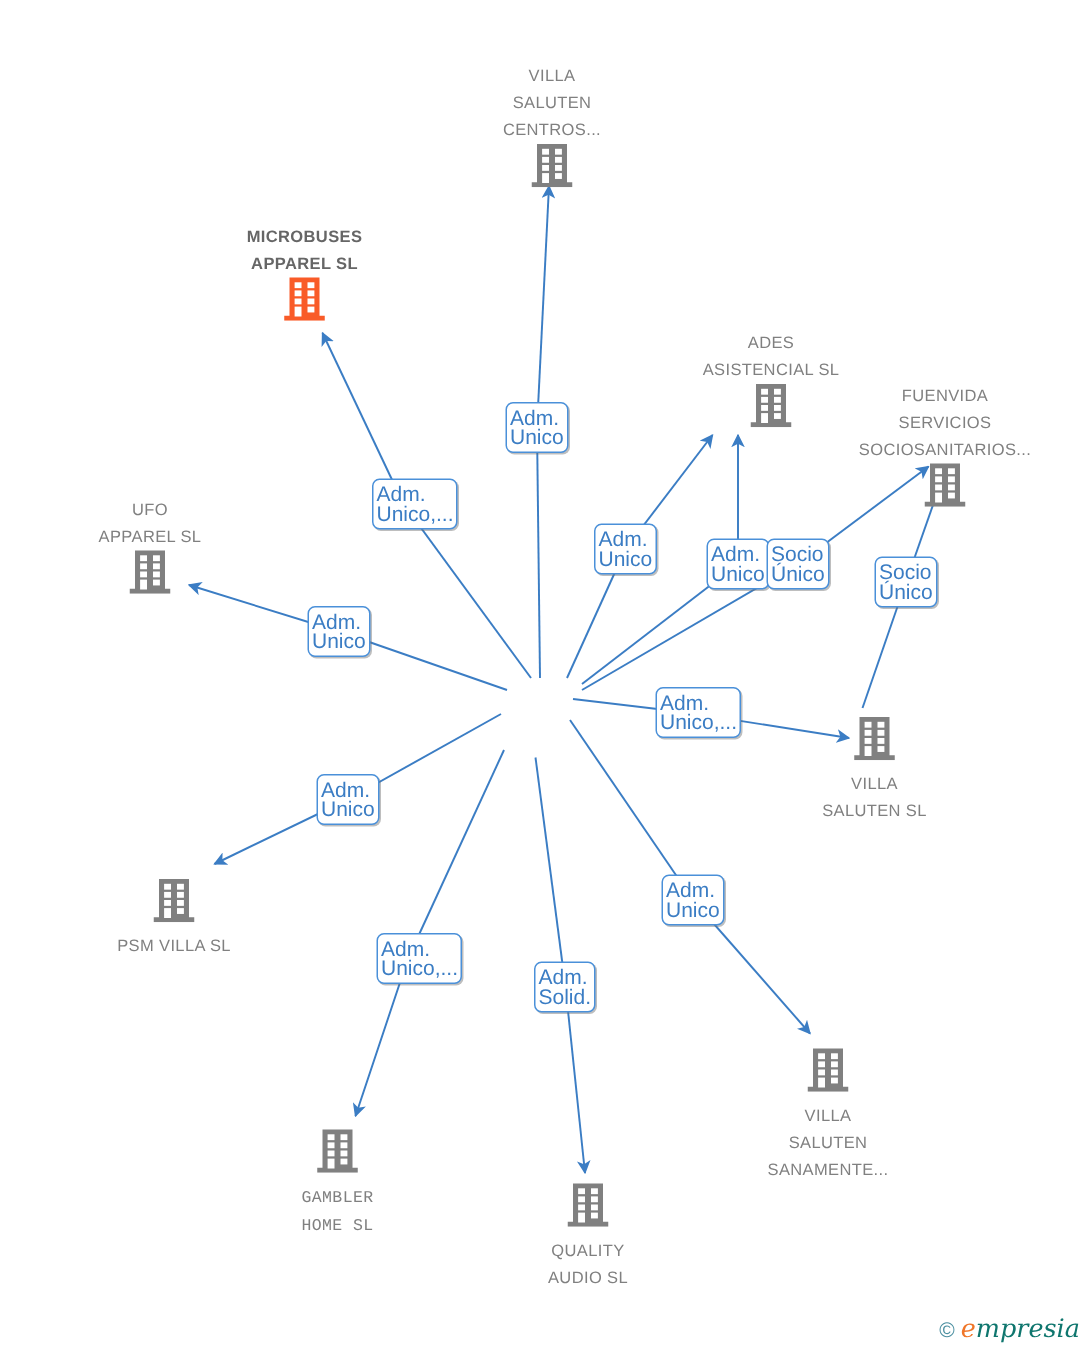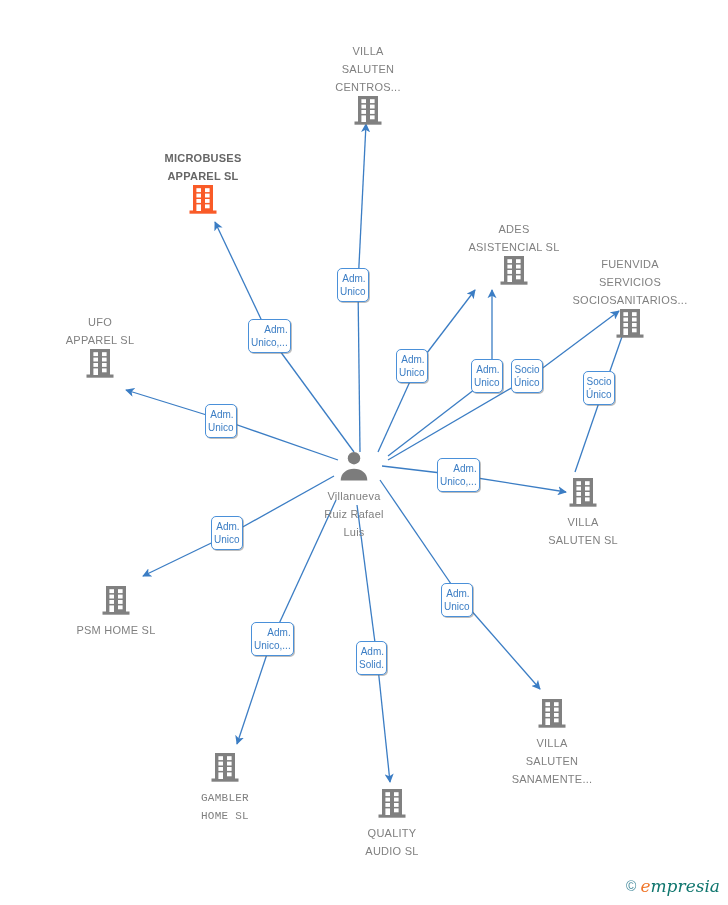--- a/index.html
+++ b/index.html
@@ -49,23 +49,23 @@
   .node.label-below .label{ margin-top:2px; }
 
   
   .elabel{
     position:absolute;
     box-sizing:border-box;
     border:1px solid #4a90d9;
     border-radius:5px;
     background:#ffffff;
     color:#3b7dc4;
-    font-size:10px;
+    font-size:14px;
     line-height:13px;
-    text-align:right;
+    text-align:left;
     padding:3px 2px 3px 2px;
     z-index:5;
     white-space:pre-line;
     box-shadow:1px 1px 0 rgba(110,110,110,.45);
   }
 
   
   #watermark{
     position:absolute;
     right:8px;
@@ -113,31 +113,20 @@
         <line x1="232" y1="533" x2="143" y2="576" marker-end="url(#arrow)"></line>
         <line x1="336" y1="500" x2="272" y2="639"></line>
         <line x1="272" y1="639" x2="237" y2="744" marker-end="url(#arrow)"></line>
         <line x1="357" y1="505" x2="377" y2="658"></line>
         <line x1="377" y1="658" x2="390" y2="782" marker-end="url(#arrow)"></line>
         <line x1="380" y1="480" x2="462" y2="600"></line>
         <line x1="462" y1="600" x2="540" y2="689" marker-end="url(#arrow)"></line>
       </g>
   </svg>
 
-  <div class="node label-below" id="node-person" style="left:354px; top:448px;">
-    <span class="glyph">
-      <svg width="34" height="34" viewBox="0 0 24 24" aria-hidden="true">
-        <circle cx="12" cy="7.2" r="4.4" fill="#7c7c7c"></circle>
-        <path d="M2.6 23c0-5.1 4.2-8.3 9.4-8.3S21.4 17.9 21.4 23z" fill="#7c7c7c"></path>
-      </svg>
-    </span>
-    <span class="label">Villanueva
-Ruiz Rafael
-Luis</span>
-  </div>
 
   <div id="company-nodes">
       <div class="node label-above highlight" id="node-microbuses" style="left: 203px; top: 148px;"><span class="label">MICROBUSES
 APPAREL  SL</span><span class="glyph"><svg width="30" height="31" viewBox="0 0 30 31">
             <g fill="#f95b28">
               <path d="M5 1h20v26H5z"></path>
               <rect x="1.5" y="26.5" width="27" height="3.2"></rect>
             </g>
             <g fill="#ffffff">
               <rect x="8.4" y="4.2" width="4.6" height="3.9"></rect>
@@ -196,21 +185,21 @@
               <rect x="8.4" y="4.2" width="4.6" height="3.9"></rect>
               <rect x="17" y="4.2" width="4.6" height="3.9"></rect>
               <rect x="8.4" y="9.6" width="4.6" height="3.9"></rect>
               <rect x="17" y="9.6" width="4.6" height="3.9"></rect>
               <rect x="8.4" y="15" width="4.6" height="3.9"></rect>
               <rect x="17" y="15" width="4.6" height="3.9"></rect>
               <rect x="8.4" y="20.4" width="4.6" height="6.6"></rect>
               <rect x="17" y="20.4" width="4.6" height="3.9"></rect>
             </g>
           </svg></span></div>
-      <div class="node label-above" id="node-ufo" style="left: 100px; top: 312px;"><span class="label">UFO
+      <div class="node label-above" id="node-ufo" style="left: 100px; top: 330px;"><span class="label">UFO
 APPAREL  SL</span><span class="glyph"><svg width="30" height="31" viewBox="0 0 30 31">
             <g fill="#808080">
               <path d="M5 1h20v26H5z"></path>
               <rect x="1.5" y="26.5" width="27" height="3.2"></rect>
             </g>
             <g fill="#ffffff">
               <rect x="8.4" y="4.2" width="4.6" height="3.9"></rect>
               <rect x="17" y="4.2" width="4.6" height="3.9"></rect>
               <rect x="8.4" y="9.6" width="4.6" height="3.9"></rect>
               <rect x="17" y="9.6" width="4.6" height="3.9"></rect>
@@ -245,21 +234,21 @@
             <g fill="#ffffff">
               <rect x="8.4" y="4.2" width="4.6" height="3.9"></rect>
               <rect x="17" y="4.2" width="4.6" height="3.9"></rect>
               <rect x="8.4" y="9.6" width="4.6" height="3.9"></rect>
               <rect x="17" y="9.6" width="4.6" height="3.9"></rect>
               <rect x="8.4" y="15" width="4.6" height="3.9"></rect>
               <rect x="17" y="15" width="4.6" height="3.9"></rect>
               <rect x="8.4" y="20.4" width="4.6" height="6.6"></rect>
               <rect x="17" y="20.4" width="4.6" height="3.9"></rect>
             </g>
-          </svg></span><span class="label">PSM HOME SL</span></div>
+          </svg></span><span class="label">PSM VILLA SL</span></div>
       <div class="node label-below" id="node-villa_sana" style="left: 552px; top: 698px;"><span class="glyph"><svg width="30" height="31" viewBox="0 0 30 31">
             <g fill="#808080">
               <path d="M5 1h20v26H5z"></path>
               <rect x="1.5" y="26.5" width="27" height="3.2"></rect>
             </g>
             <g fill="#ffffff">
               <rect x="8.4" y="4.2" width="4.6" height="3.9"></rect>
               <rect x="17" y="4.2" width="4.6" height="3.9"></rect>
               <rect x="8.4" y="9.6" width="4.6" height="3.9"></rect>
               <rect x="17" y="9.6" width="4.6" height="3.9"></rect>

